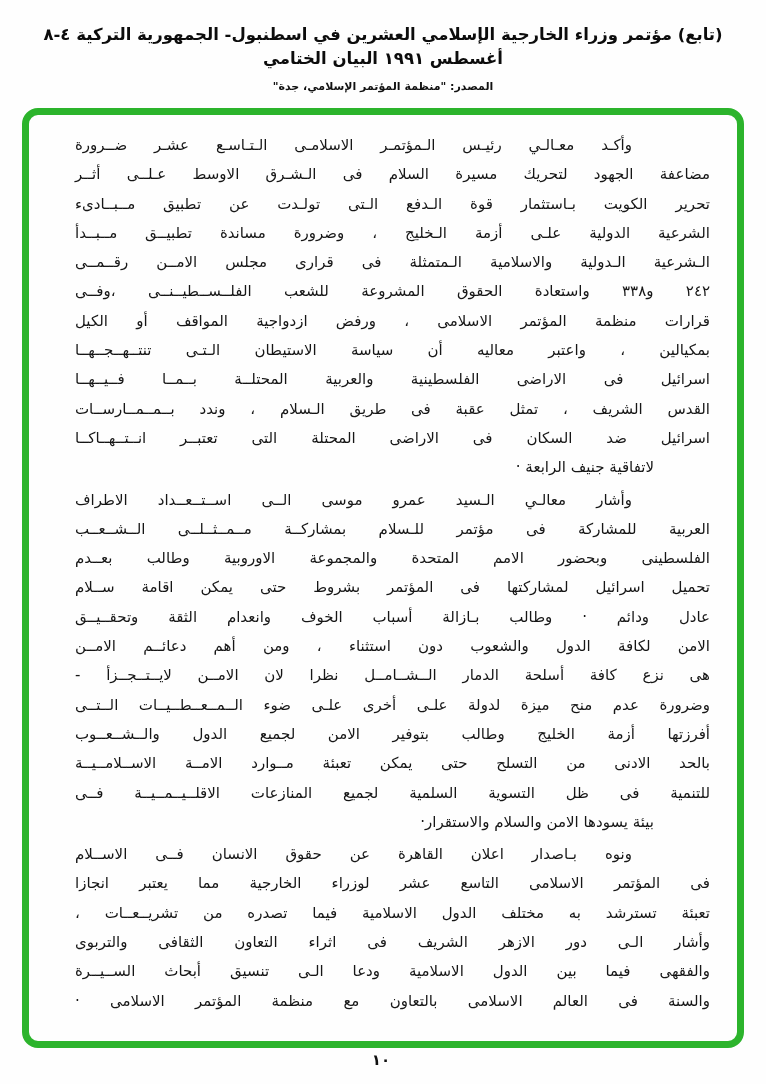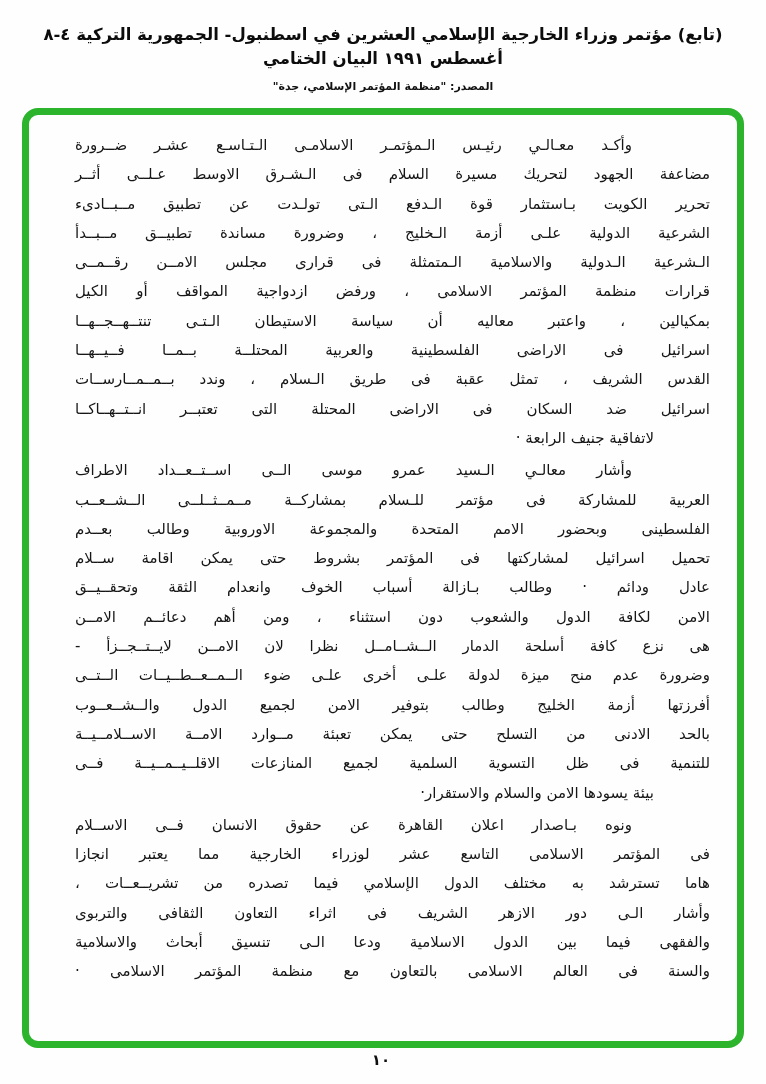--- a/index.html
+++ b/index.html
@@ -67,20 +67,21 @@
     <div class="header-source">المصدر: "منظمة المؤتمر الإسلامي، جدة"</div>
   </div>
 
   <div class="frame">
     <div class="para">
         <div class="line indent">وأكـد معـالـي رئيـس الـمؤتمـر الاسلامـى الـتـاسـع عشـر ضــرورة</div>
         <div class="line">مضاعفة الجهود لتحريك مسيرة السلام فى الـشـرق الاوسط عـلــى أثــر</div>
         <div class="line">تحرير الكويت بـاستثمار قوة الـدفع الـتى تولـدت عن تطبيق مــبــادىء</div>
         <div class="line">الشرعية الدولية علـى أزمة الـخليج ، وضرورة مساندة تطبيــق مــبــدأ</div>
         <div class="line">الـشرعية الـدولية والاسلامية الـمتمثلة فى قرارى مجلس الامــن رقــمــى</div>
+        <div class="line">٢٤٢ و٣٣٨ واستعادة الحقوق المشروعة للشعب الفلــســطيــنــى ،وفــى</div>
         <div class="line">قرارات منظمة المؤتمر الاسلامى ، ورفض ازدواجية المواقف أو الكيل</div>
         <div class="line">بمكيالين ، واعتبر معاليه أن سياسة الاستيطان الـتـى تنتــهــجــهــا</div>
         <div class="line">اسرائيل فى الاراضى الفلسطينية والعربية المحتلــة بــمــا فــيــهــا</div>
         <div class="line">القدس الشريف ، تمثل عقبة فى طريق الـسلام ، وندد بــمــمــارســات</div>
         <div class="line">اسرائيل ضد السكان فى الاراضى المحتلة التى تعتبــر انــتــهــاكــا</div>
         <div class="line short">لاتفاقية جنيف الرابعة ·</div>
       </div>
     <div class="para">
         <div class="line indent">وأشار معالـي الـسيد عمرو موسى الــى اســتــعــداد الاطراف</div>
         <div class="line">العربية للمشاركة فى مؤتمر للـسلام بمشاركــة مــمــثــلــى الــشــعــب</div>
@@ -91,22 +92,22 @@
         <div class="line">هى نزع كافة أسلحة الدمار الــشــامــل نظرا لان الامــن لايــتــجــزأ -</div>
         <div class="line">وضرورة عدم منح ميزة لدولة علـى أخرى علـى ضوء الــمــعــطــيــات الــتــى</div>
         <div class="line">أفرزتها أزمة الخليج وطالب بتوفير الامن لجميع الدول والــشــعــوب</div>
         <div class="line">بالحد الادنى من التسلح حتى يمكن تعبئة مــوارد الامــة الاســلامــيــة</div>
         <div class="line">للتنمية فى ظل التسوية السلمية لجميع المنازعات الاقلــيــمــيــة فــى</div>
         <div class="line short">بيئة يسودها الامن والسلام والاستقرار·</div>
       </div>
     <div class="para">
         <div class="line indent">ونوه بـاصدار اعلان القاهرة عن حقوق الانسان فــى الاســلام</div>
         <div class="line">فى المؤتمر الاسلامى التاسع عشر لوزراء الخارجية مما يعتبر انجازا</div>
-        <div class="line">هاما تسترشد به مختلف الدول الإسلامي فيما تصدره من تشريــعــات ،</div>
+        <div class="line">تعبئة تسترشد به مختلف الدول الاسلامية فيما تصدره من تشريــعــات ،</div>
         <div class="line">وأشار الـى دور الازهر الشريف فى اثراء التعاون الثقافى والتربوى</div>
-        <div class="line">والفقهى فيما بين الدول الاسلامية ودعا الـى تنسيق أبحاث والاسلامية</div>
+        <div class="line">والفقهى فيما بين الدول الاسلامية ودعا الـى تنسيق أبحاث الســيــرة</div>
         <div class="line">والسنة فى العالم الاسلامى بالتعاون مع منظمة المؤتمر الاسلامى ·</div>
       </div>
   </div>
 
   <div class="page-number">١٠</div>
 
 </div>
 
 </body></html>

